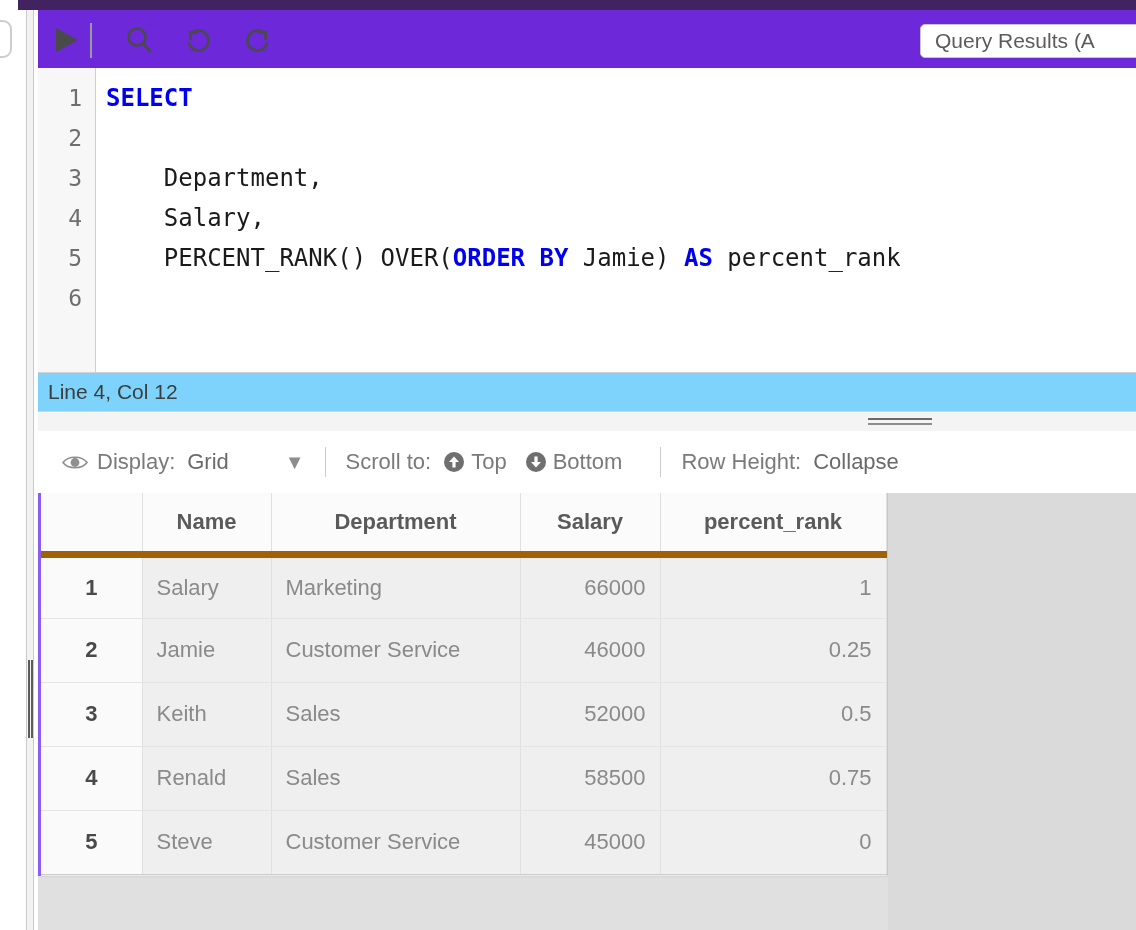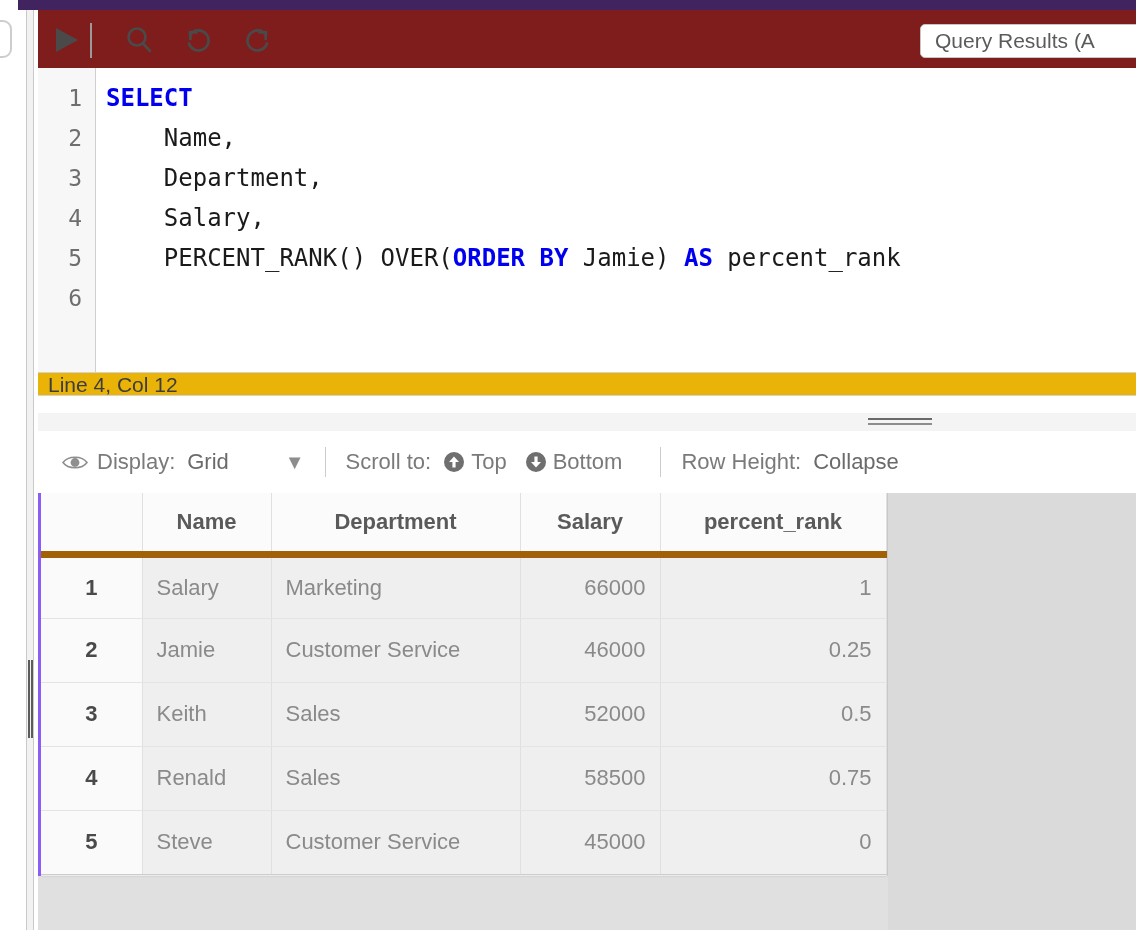--- a/index.html
+++ b/index.html
@@ -104,21 +104,21 @@
     height: 920px;
     background: #ffffff;
   }
 
   
   .editor-toolbar {
     position: absolute;
     left: 0; top: 0;
     width: 1098px;
     height: 58px;
-    background: #7f1d1d;
+    background: #6d28d9;
     border-bottom: 1px solid #dcdcdc;
   }
   .tb-icon {
     position: absolute;
     top: 11px;
     width: 38px;
     height: 38px;
     display: flex;
     align-items: center;
     justify-content: center;
@@ -203,25 +203,26 @@
     white-space: pre;
   }
   .kw { color: #0000ee; font-weight: bold; }
 
   
   .editor-status {
     position: absolute;
     left: 0;
     top: 362px;
     width: 1098px;
-    height: 24px;
-    background: #eab308;
+    height: 40px;
+    background: #7dd3fc;
     border-top: 1px solid #d2d2d2;
     border-bottom: 1px solid #d2d2d2;
     display: flex;
+    align-items: center;
     padding-left: 10px;
     box-sizing: border-box;
     font-size: 21px;
     color: #3d3d3d;
   }
 
   
   .hsplit {
     position: absolute;
     left: 0;
@@ -433,21 +434,21 @@
           <polyline points="17.5,7.5 24.0,7.2 23.6,14.0" fill="none" stroke="#4a4a4a" stroke-width="2.7" stroke-linecap="round" stroke-linejoin="round"></polyline>
         </svg>
       </div>
       <div class="tb-titlefield">Query Results (A</div>
     </div>
 
     <div class="code-area">
       <div class="gutter"></div>
       <div class="code-lines" id="code-lines">
           <div class="code-line"><span class="ln">1</span><span class="ctext"><span class="kw">SELECT</span></span></div>
-          <div class="code-line"><span class="ln">2</span><span class="ctext"><span>    Name,</span></span></div>
+          <div class="code-line"><span class="ln">2</span></div>
           <div class="code-line"><span class="ln">3</span><span class="ctext"><span>    Department,</span></span></div>
           <div class="code-line"><span class="ln">4</span><span class="ctext"><span>    Salary,</span></span></div>
           <div class="code-line"><span class="ln">5</span><span class="ctext"><span>    PERCENT_RANK() OVER(</span><span class="kw">ORDER BY</span><span> Jamie) </span><span class="kw">AS</span><span> percent_rank</span></span></div>
           <div class="code-line"><span class="ln">6</span></div>
         </div>
     </div>
 
     <div class="editor-status">
       <span>Line 4, Col 12</span>
     </div>

